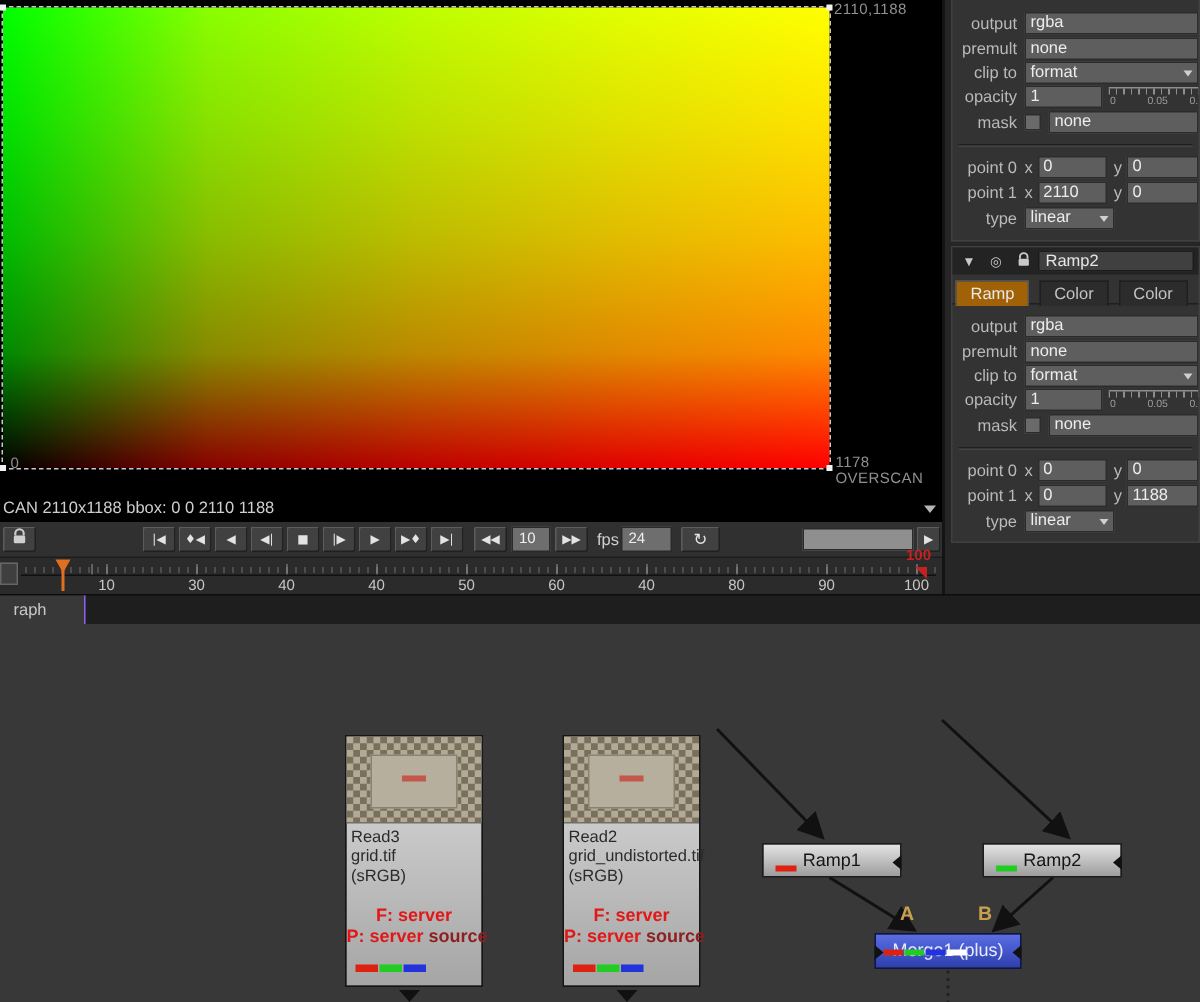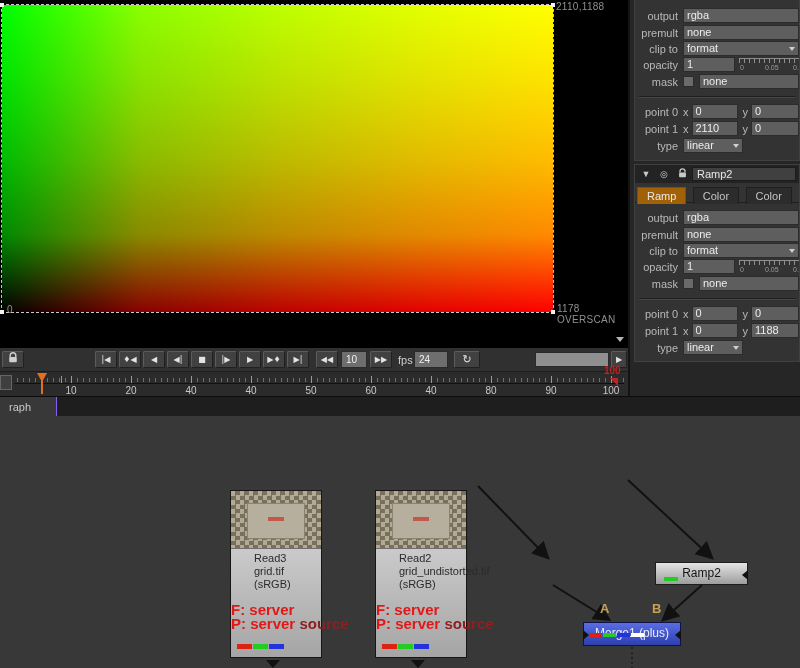--- a/index.html
+++ b/index.html
@@ -61,23 +61,23 @@
   #nodegraph { position:absolute; left:0; top:416px; width:800px; height:252px; background:#383838; }
   #wires { position:absolute; left:0; top:0; }
 
   .readnode { position:absolute; width:92px; height:168px;
     background:linear-gradient(#dedede,#a5a5a5); border:1px solid #161616; }
   .thumb { position:relative; height:58px; overflow:hidden; border-bottom:1px solid #6f6f6f;
     background:repeating-conic-gradient(#786f5d 0% 25%, #b3aa96 25% 50%); background-size:9px 9px; }
   .tcenter { position:absolute; left:16px; right:16px; top:12px; bottom:9px;
     background:#b7af9d; border:1px solid #8b8371; }
   .tmark { position:absolute; left:50%; top:46%; width:16px; height:4px; margin-left:-8px; background:#c3574a; }
-  .rtitle { padding:3px 3px 0 3px; color:#2b2b2b; font-size:11px; line-height:13px; white-space:nowrap;margin-left:20px; }
-  .rerr { position:absolute; left:0; right:0; top:112px; white-space:nowrap;
-    color:#e01818; font-weight:bold; font-size:15px; line-height:14px; }
+  .rtitle { padding:3px 3px 0 3px; color:#2b2b2b; font-size:11px; line-height:13px; white-space:nowrap; }
+  .rerr { position:absolute; left:0; right:0; top:112px; text-align:center; white-space:nowrap;
+    color:#e01818; font-weight:bold; font-size:12px; line-height:14px; }
   .rerr .dim { color:#8d2020; font-weight:bold; }
   .chips { position:absolute; left:6px; bottom:4px; }
   .chip { display:inline-block; width:15px; height:5px; margin-right:1px; }
 
   .rampnode { position:absolute; width:93px; height:23px;
     background:linear-gradient(#e4e4e4,#9d9d9d); border:1px solid #1d1d1d;
     color:#141414; font-size:12px; text-align:center; line-height:21px; }
   .rampnode .chip { position:absolute; left:8px; bottom:3px; width:14px; height:4px; }
   .side-in { position:absolute; right:-1px; top:7px; width:0; height:0;
     border-top:5px solid transparent; border-bottom:5px solid transparent; border-right:6px solid #111; }
@@ -133,20 +133,21 @@
   <div id="viewer">
     <div id="grad"></div>
     <div class="handle" style="left:0;top:3px"></div>
     <div class="handle" style="left:551px;top:3px"></div>
     <div class="handle" style="left:0;top:310px"></div>
     <div class="handle" style="left:551px;top:310px"></div>
     <span class="vlabel" style="left:556px;top:1px">2110,1188</span>
     <span class="vlabel" style="left:7px;top:304px">0</span>
     <span class="vlabel" style="left:557px;top:303px">1178 OVERSCAN</span>
     <div id="infobar">
+      <span>CAN 2110x1188 bbox: 0 0 2110 1188</span>
       <div id="infocaret"></div>
     </div>
   </div>
 
   <div id="transport">
     <div class="tbtn" style="left:2px;width:22px">
       <svg width="10" height="11" viewBox="0 0 10 11">
         <path d="M2.2 5 V3.6 A2.8 2.8 0 0 1 7.8 3.6 V5" fill="none" stroke="#cfcfcf" stroke-width="1.4"></path>
         <rect x="1.2" y="5" width="7.6" height="5.2" rx="1" fill="#cfcfcf"></rect>
       </svg>
@@ -167,21 +168,21 @@
     <div class="tfield" style="left:414px;width:34px">24</div>
     <div class="tbtn" style="left:454px;width:26px;font-size:11px"><span>↻</span></div>
     <div id="rangeslider"></div>
     <div class="tbtn" style="left:611px;width:16px"><span>▶</span></div>
   </div>
 
   <div id="timeline">
     <div id="framebox"></div>
     <div id="ruler"></div>
     <span class="tick-num" style="left:59px">10</span>
-    <span class="tick-num" style="left:119px">20</span>
+    <span class="tick-num" style="left:119px">30</span>
     <span class="tick-num" style="left:179px">40</span>
     <span class="tick-num" style="left:239px">40</span>
     <span class="tick-num" style="left:299px">50</span>
     <span class="tick-num" style="left:359px">60</span>
     <span class="tick-num" style="left:419px">40</span>
     <span class="tick-num" style="left:479px">80</span>
     <span class="tick-num" style="left:539px">90</span>
     <span class="tick-num" style="left:599px">100</span>
     <div id="playhead-tri"></div>
     <div id="playhead-stem"></div>
@@ -240,20 +241,25 @@
       </div>
       <div class="rerr">
         <div>F: server</div>
         <div><span>P: server</span><span class="dim"> source</span></div>
       </div>
       <div class="chips">
         <span class="chip" style="background:#dd2211"></span><span class="chip" style="background:#22cc22"></span><span class="chip" style="background:#2233dd"></span>
       </div>
     </div>
 
+    <div class="rampnode" style="left:508px;top:146px">
+      <span>Ramp1</span>
+      <span class="chip" style="background:#dd2211"></span>
+      <div class="side-in"></div>
+    </div>
 
     <div class="rampnode" style="left:655px;top:146px">
       <span>Ramp2</span>
       <span class="chip" style="background:#22cc22"></span>
       <div class="side-in"></div>
     </div>
 
     <span class="ab-label" style="left:600px;top:185px">A</span>
     <span class="ab-label" style="left:652px;top:185px">B</span>
     <div id="merge">

